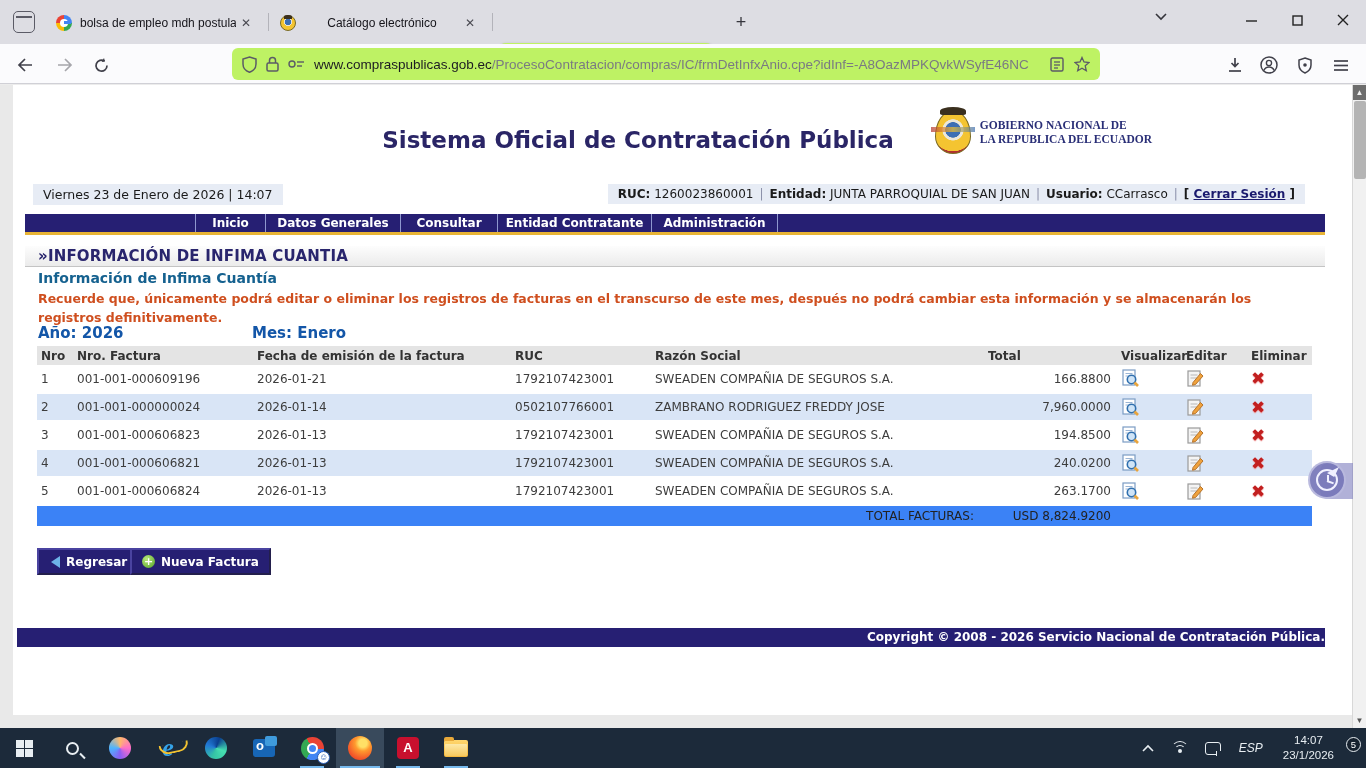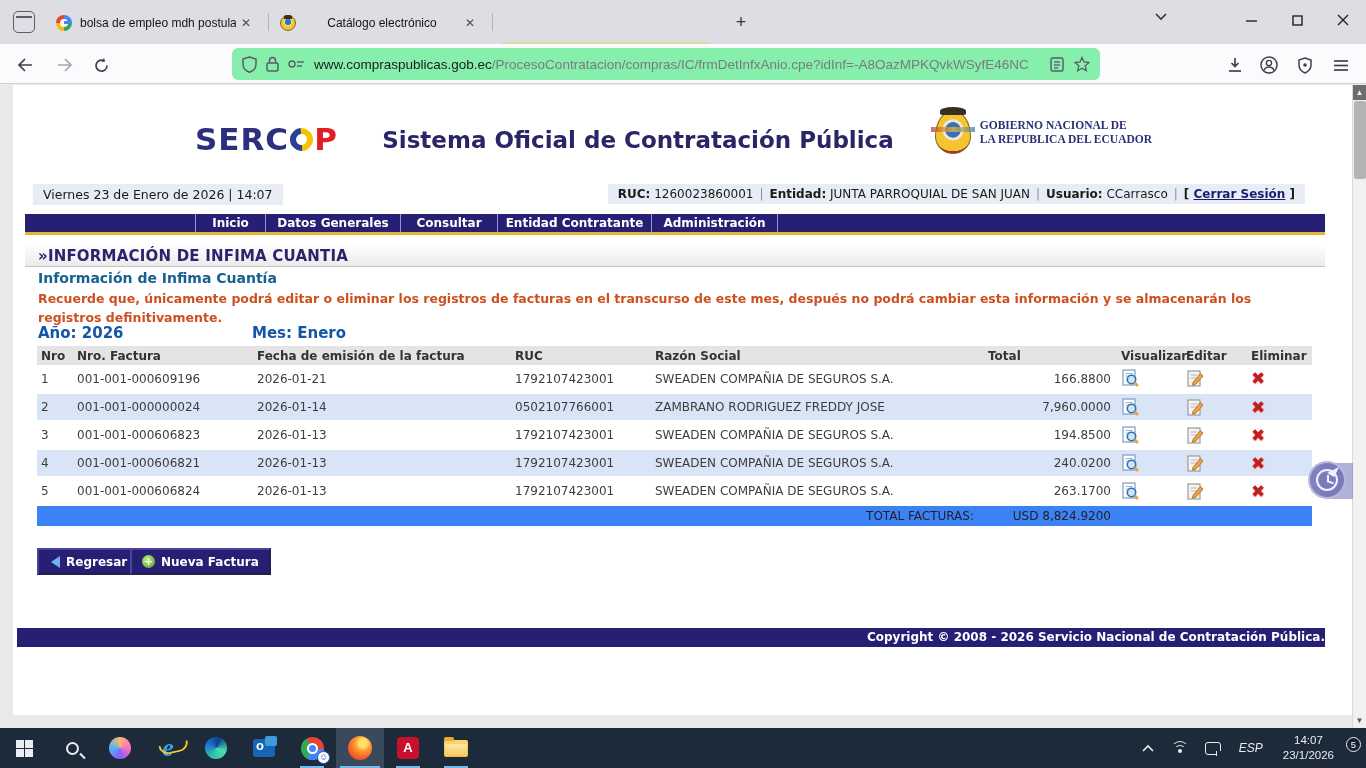--- a/index.html
+++ b/index.html
@@ -21,21 +21,21 @@
   .g-icon::after { content:""; position:absolute; inset:4px; background:#fff; border-radius:50%; }
   .g-icon::before { content:""; position:absolute; right:1px; top:6.5px; width:7px; height:3px; background:#4285f4; z-index:1; }
   .crest { border-radius:50%; background:radial-gradient(circle at 50% 42%, #3d6fb4 0 28%, #e8e4d8 30% 38%, #f4c431 40% 75%, #b03030 76% 100%); border:1px solid #7a6a20; position:relative; }
   .crest::before { content:""; position:absolute; left:3px; right:3px; top:-1px; height:4px; background:#3a2f1e; border-radius:40% 40% 0 0; }
   .win-btn { position:absolute; top:0; width:46px; height:40px; display:flex; align-items:center; justify-content:center; color:#222; }
   .tabs-chevron { position:absolute; left:1154px; top:12px; }
 
   
   .toolbar { position:absolute; top:44px; left:0; right:0; height:40px; background:#fbfbfd; border-bottom:1px solid #d0d0d6; }
   .nav-ico { position:absolute; top:8px; width:26px; height:26px; display:flex; align-items:center; justify-content:center; border-radius:5px; }
-  .urlbar { position:absolute; left:232px; top:4px; width:868px; height:32px; background:#86efac; border-radius:6px; display:flex; align-items:center; padding:0 10px; }
+  .urlbar { position:absolute; left:232px; top:4px; width:868px; height:32px; background:#bef264; border-radius:6px; display:flex; align-items:center; padding:0 10px; }
   .urlbar .u-ico { margin-right:9px; flex:0 0 auto; display:flex; }
   .u-text { flex:1; font-size:13.5px; white-space:nowrap; overflow:hidden; color:#7a7a82; }
   .u-text b { color:#1c1b22; font-weight:normal; }
   .u-right { display:flex; align-items:center; gap:10px; margin-left:6px; }
 
   
   .viewport { position:absolute; top:85px; left:0; right:0; bottom:40px; background:#e9e9e9; }
   .page { position:absolute; left:13px; right:14px; top:0; bottom:13px; background:#fff; overflow:hidden; font-family:"DejaVu Sans", sans-serif; }
 
   
@@ -273,25 +273,20 @@
           <line x1="1" y1="2" x2="15" y2="2" stroke="#40404a" stroke-width="1.7"></line>
           <line x1="1" y1="6.5" x2="15" y2="6.5" stroke="#40404a" stroke-width="1.7"></line>
           <line x1="1" y1="11" x2="15" y2="11" stroke="#40404a" stroke-width="1.7"></line>
         </svg>
     </div>
   </div>
 
   <div class="viewport">
     <div class="page">
 
-      <div class="sercop-logo">
-        <span>SERC</span>
-          <span class="sercop-o"></span>
-          <span class="sercop-p">P</span>
-      </div>
       <div class="main-title">Sistema Oficial de Contratación Pública</div>
       <div class="gov-logo">
         <div class="gov-crest"></div>
         <div class="gov-text">
           <div>GOBIERNO NACIONAL DE</div>
           <div>LA REPUBLICA DEL ECUADOR</div>
         </div>
       </div>
 
       <div class="status-left">Viernes 23 de Enero de 2026 | 14:07</div>

